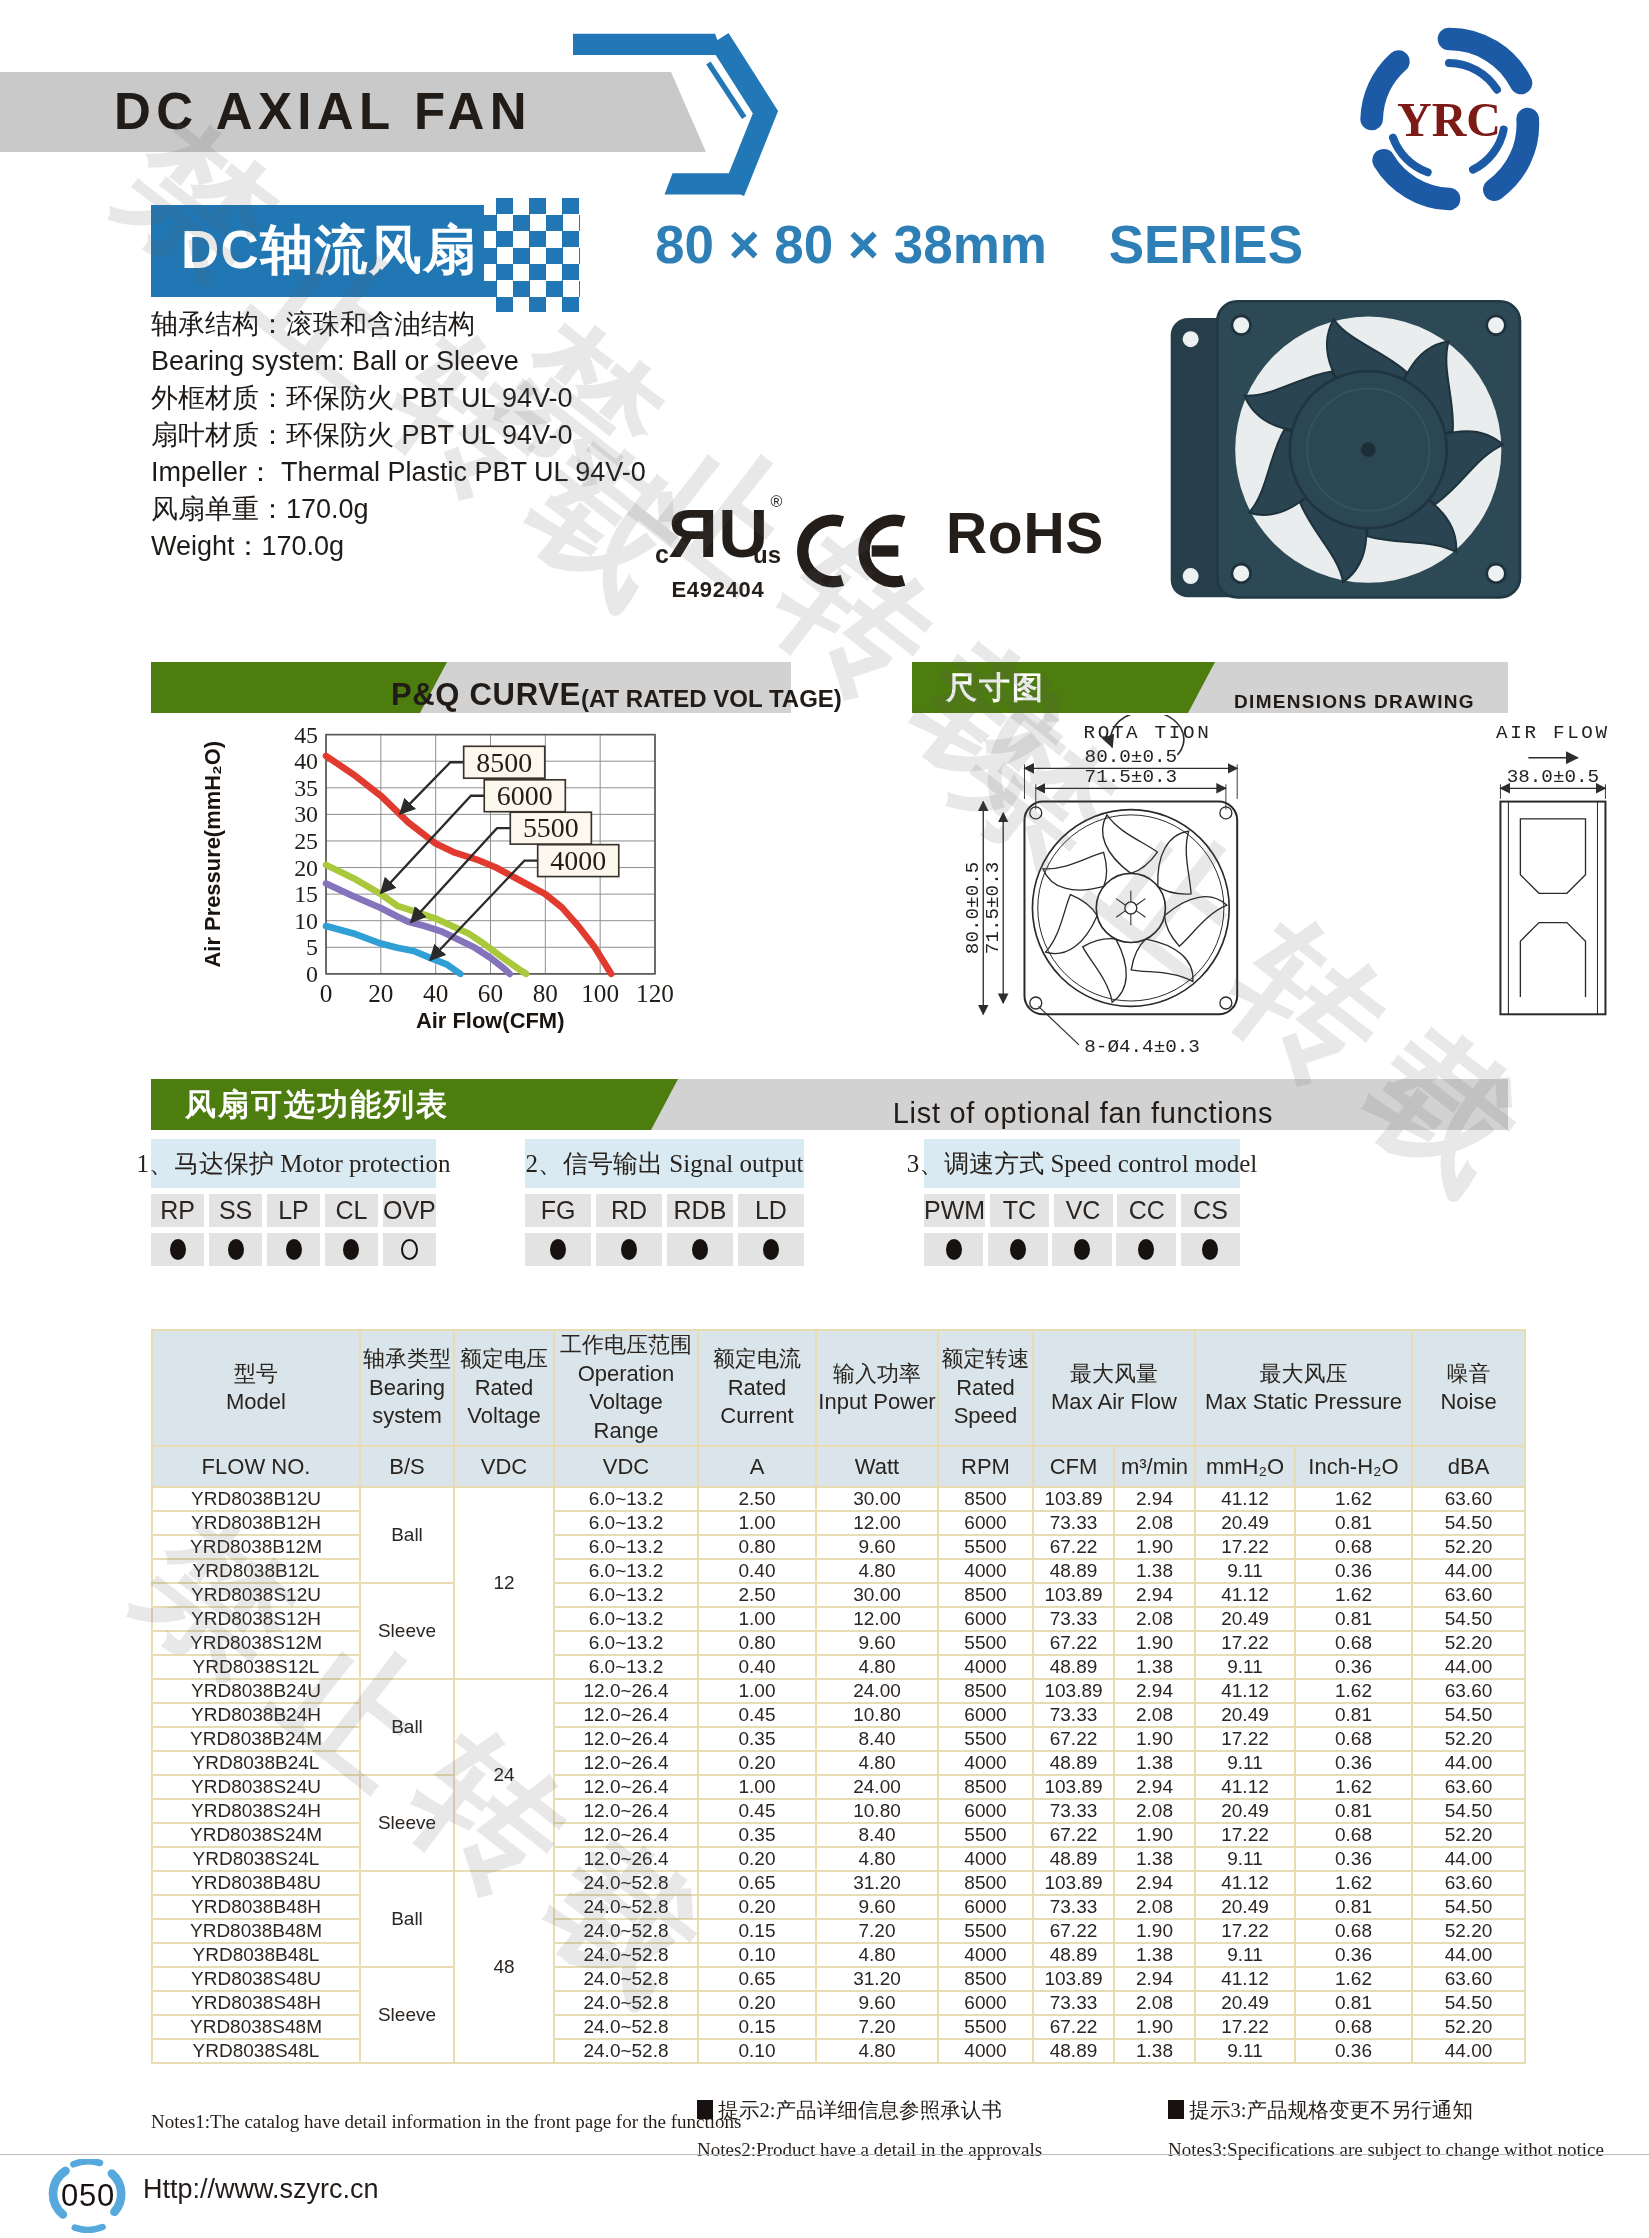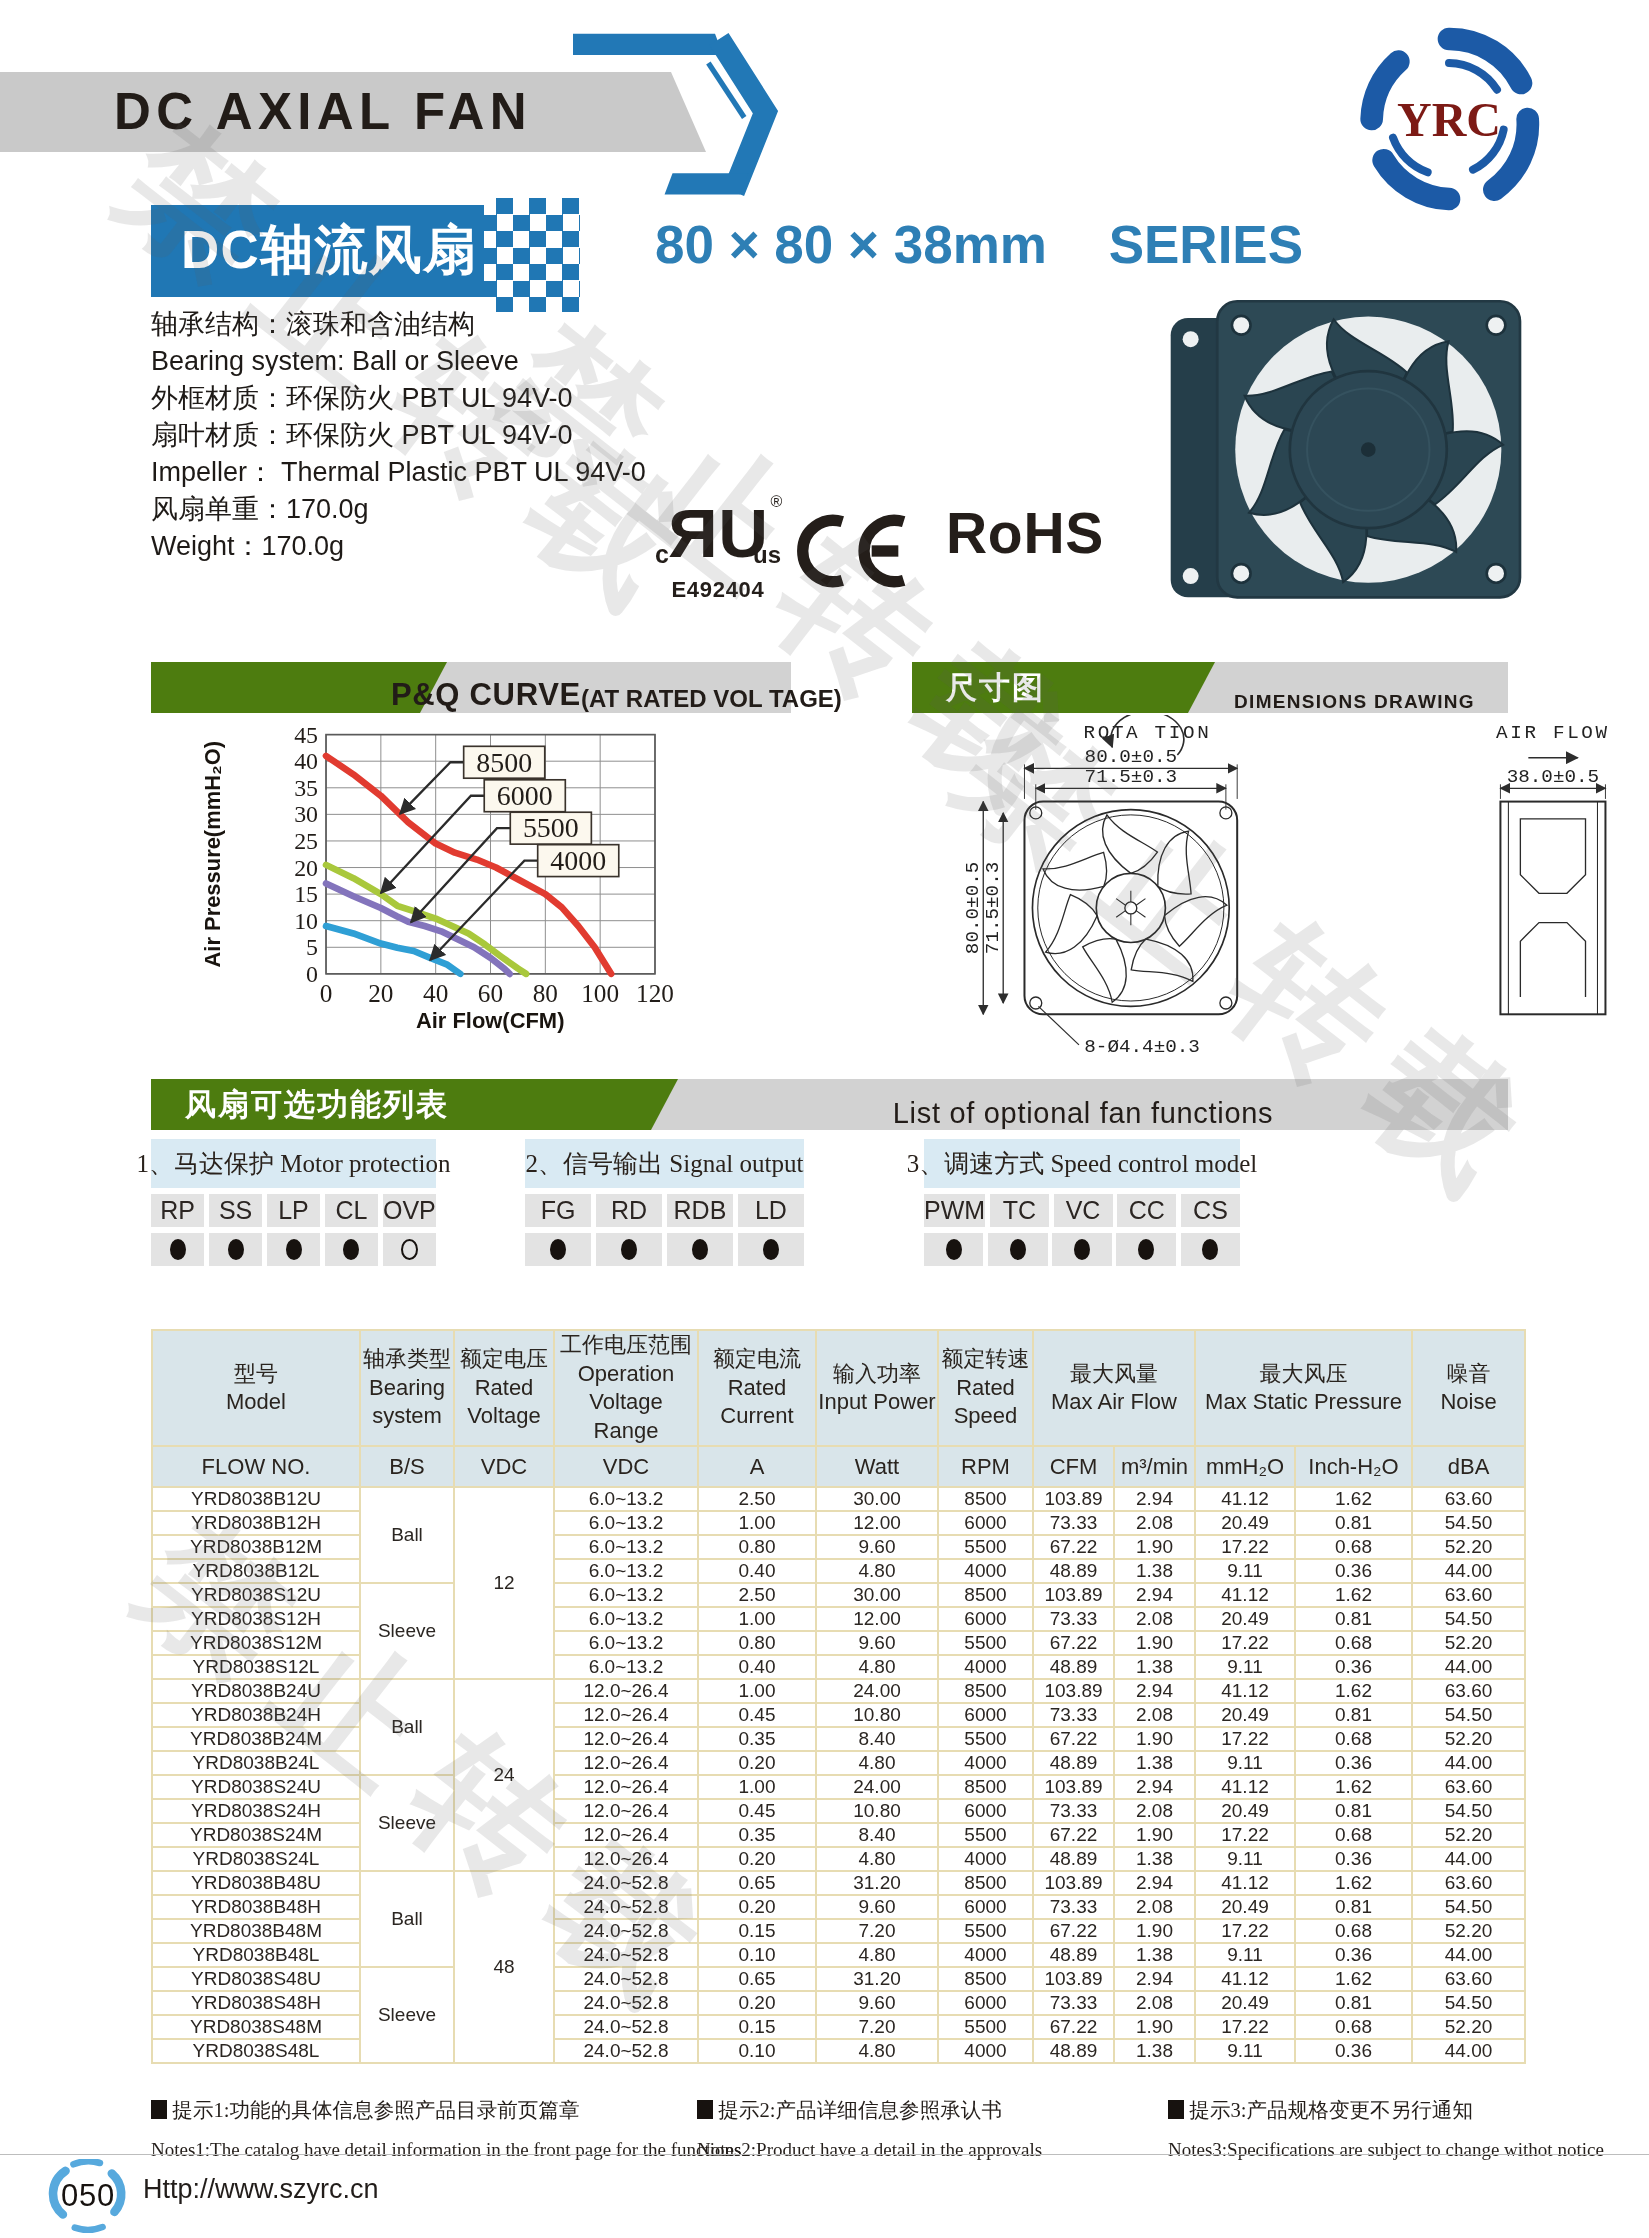--- a/index.html
+++ b/index.html
@@ -810,21 +810,20 @@
             <td>9.11</td>
             <td>0.36</td>
             <td>44.00</td>
           </tr>
         </tbody>
     </table>
   </div>
 
   <div id="note-items">
       <div class="note-item n0">
-        <div class="note-l1"><span class="sq"></span><span>提示1:功能的具体信息参照产品目录前页篇章</span></div>
         <div class="note-l2">Notes1:The catalog have detail information in the front page for the functions</div>
       </div>
       <div class="note-item n1">
         <div class="note-l1"><span class="sq"></span><span>提示2:产品详细信息参照承认书</span></div>
         <div class="note-l2">Notes2:Product have a detail in the approvals</div>
       </div>
       <div class="note-item n2">
         <div class="note-l1"><span class="sq"></span><span>提示3:产品规格变更不另行通知</span></div>
         <div class="note-l2">Notes3:Specifications are subject to change withot notice</div>
       </div>

